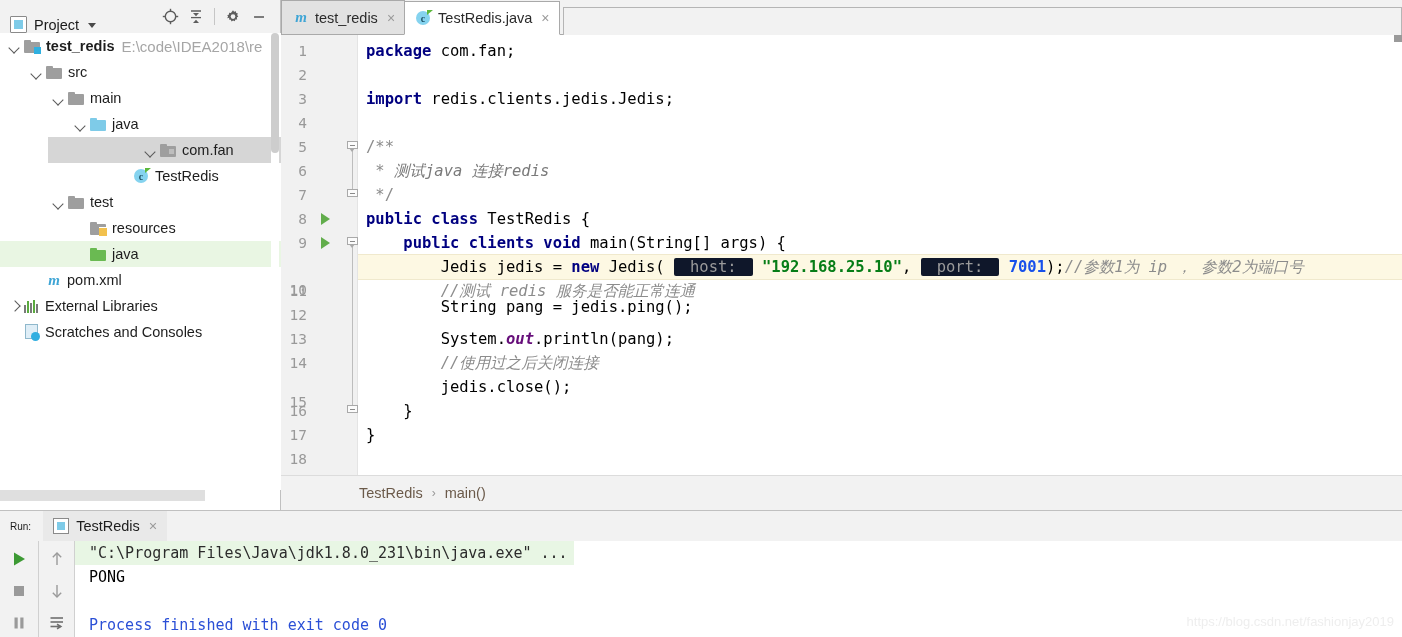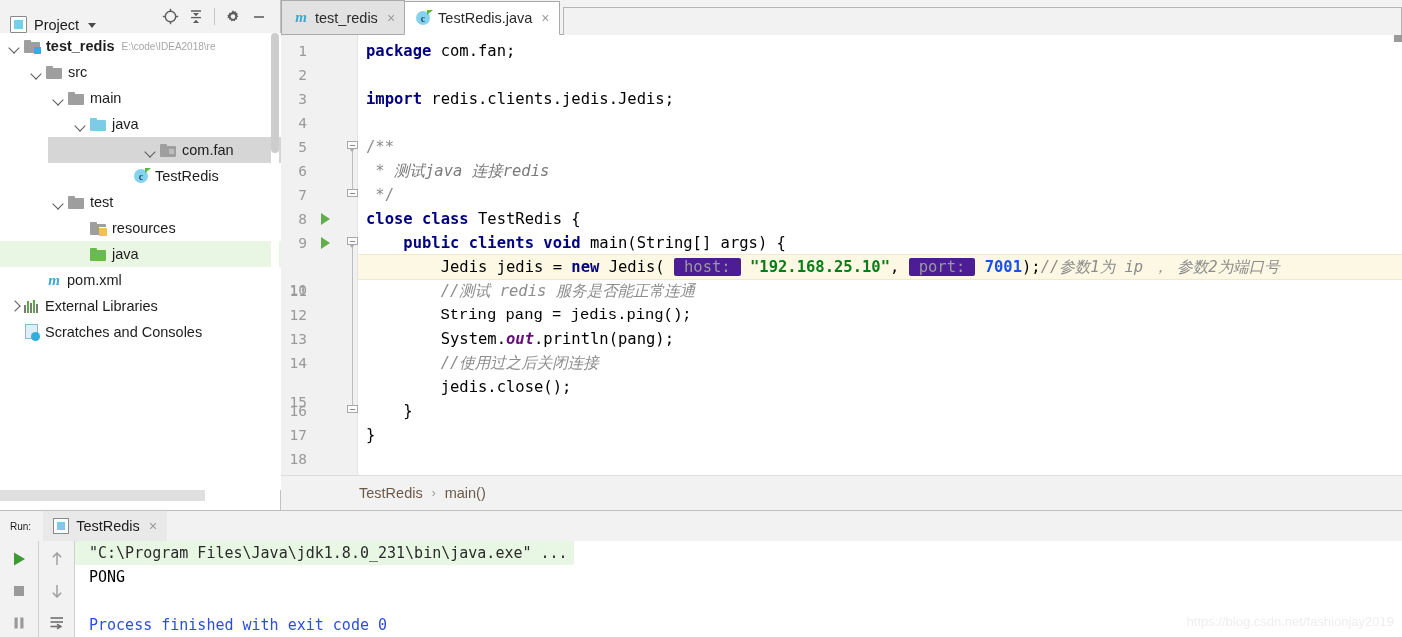--- a/index.html
+++ b/index.html
@@ -220,21 +220,21 @@
     border: 1px solid #8fb8cc;
   }
   .scratch-ico .clk {
     position: absolute; right: 0px; bottom: -1px;
     width: 9px; height: 9px;
     border-radius: 50%;
     background: #30aee0;
   }
   .tree-path {
     color: #a6a6a6;
-    font-size: 10px;
+    font-size: 15px;
     margin-left: 7px;
   }
   .bold { font-weight: bold; }
 
   
   #proj-vscroll {
     position: absolute;
     right: 1px; top: 33px;
     width: 8px; height: 457px;
     background: #ffffff;
@@ -400,21 +400,21 @@
     border-top: 1px solid #f0e9cd;
     border-bottom: 1px solid #f0e9cd;
     height: 26px;
   }
   .kw { color: #000080; font-weight: bold; }
   .str { color: #067d17; font-weight: bold; }
   .num { color: #1750eb; font-weight: bold; }
   .cmt { color: #8c8c8c; font-style: italic; }
   .doc { color: #8c8c8c; }
   .docj { color: #7a7a7a; font-style: italic; }
-  .hint { color: #9a9a9a; background: #4c1d95; padding: 0 10px; border-radius: 2px; }
+  .hint { color: #9a9a9a; background: #0f172a; padding: 0 16px; border-radius: 2px; }
   .fld { color: #660e7a; font-style: italic; font-weight: bold; }
 
   #editor-vscroll {
     position: absolute;
     right: 0; top: 35px;
     width: 8px; height: 7px;
     background: #9a9a9a;
   }
 
   #breadcrumb {
@@ -720,25 +720,25 @@
           </div>
         </div>
       <div id="code-lines">
           <div class="code-line" style="top: 4px;"><span class="kw">package</span><span> com.fan;</span></div>
           <div class="code-line" style="top: 28px;"></div>
           <div class="code-line" style="top: 52px;"><span class="kw">import</span><span> redis.clients.jedis.Jedis;</span></div>
           <div class="code-line" style="top: 76px;"></div>
           <div class="code-line" style="top: 100px;"><span class="doc">/**</span></div>
           <div class="code-line" style="top: 124px;"><span class="doc"> * </span><span class="docj">测试java 连接redis</span></div>
           <div class="code-line" style="top: 148px;"><span class="doc"> */</span></div>
-          <div class="code-line" style="top: 172px;"><span class="kw">close class</span><span> TestRedis {</span></div>
+          <div class="code-line" style="top: 172px;"><span class="kw">public class</span><span> TestRedis {</span></div>
           <div class="code-line" style="top: 196px;"><span>    </span><span class="kw">public clients void</span><span> main(String[] args) {</span></div>
           <div class="code-line current" style="top: 219px;"><span>        Jedis jedis = </span><span class="kw">new</span><span> Jedis( </span><span class="hint">host:</span><span> </span><span class="str">"192.168.25.10"</span><span>, </span><span class="hint">port:</span><span> </span><span class="num">7001</span><span>);</span><span class="cmt">//参数1为 ip ， 参数2为端口号</span></div>
           <div class="code-line" style="top: 244px;"><span>        </span><span class="cmt">//测试 redis 服务是否能正常连通</span></div>
-          <div class="code-line" style="top: 268px; font-family: Liberation Mono, monospace;"><span>        String pang = jedis.ping();</span></div>
+          <div class="code-line" style="top: 260px;"><span>        String pang = jedis.ping();</span></div>
           <div class="code-line" style="top: 292px;"><span>        System.</span><span class="fld">out</span><span>.println(pang);</span></div>
           <div class="code-line" style="top: 316px;"><span>        </span><span class="cmt">//使用过之后关闭连接</span></div>
           <div class="code-line" style="top: 340px;"><span>        jedis.close();</span></div>
           <div class="code-line" style="top: 364px;"><span>    }</span></div>
           <div class="code-line" style="top: 388px;"><span>}</span></div>
           <div class="code-line" style="top: 412px;"></div>
         </div>
     </div>
 
     <div id="editor-vscroll"></div>

